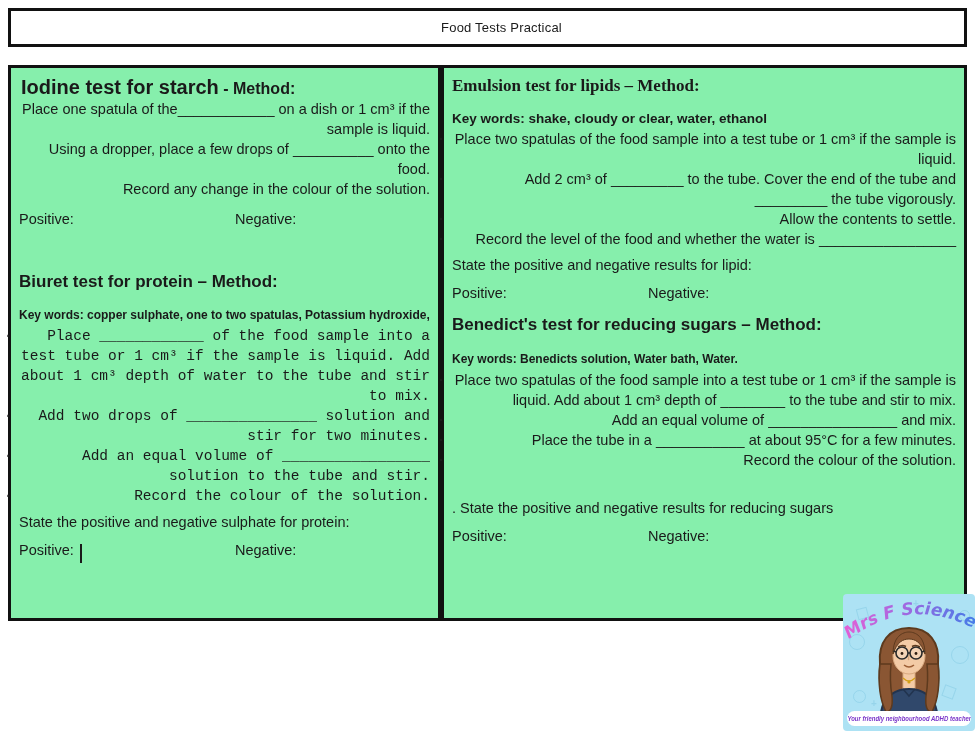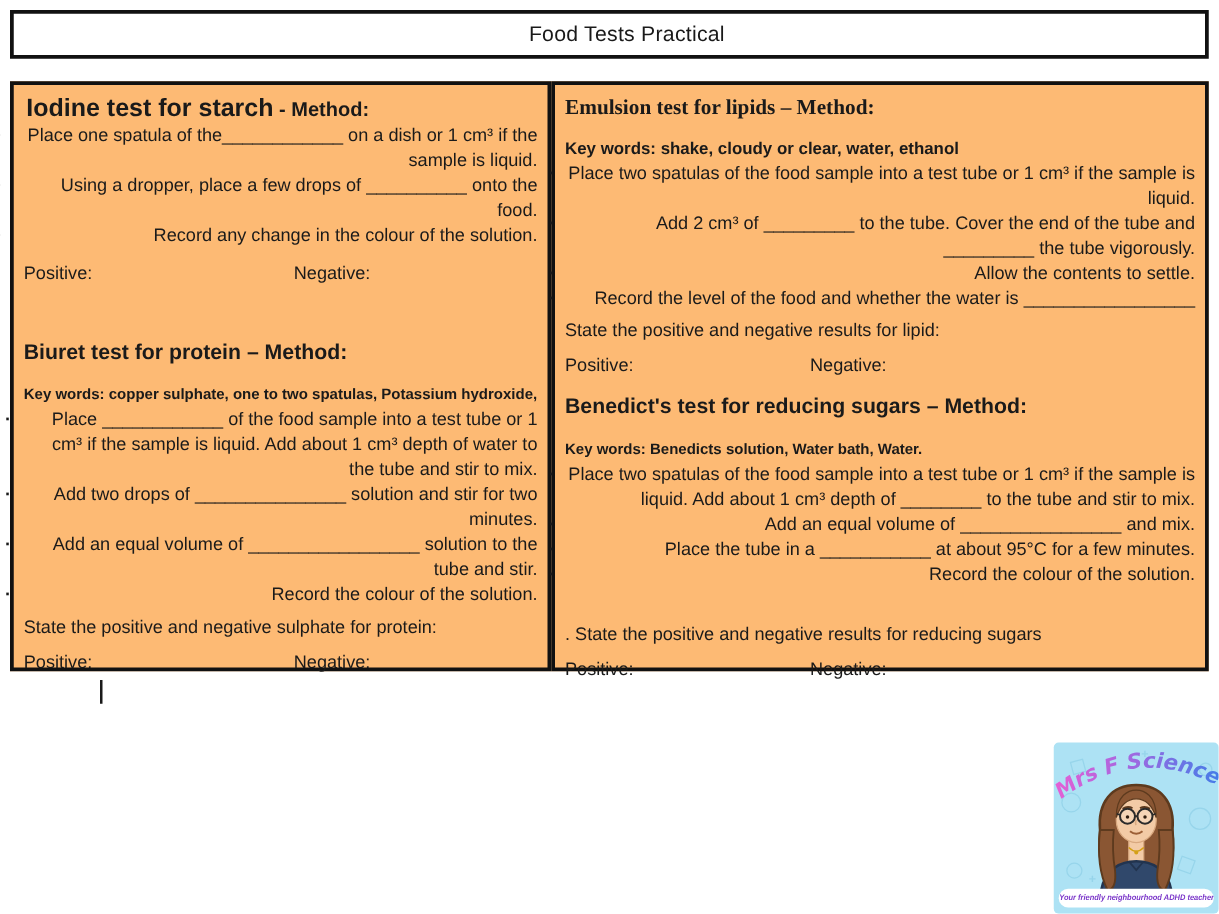--- a/index.html
+++ b/index.html
@@ -4,38 +4,38 @@
 <style>
   html,body{margin:0;padding:0;}
   body{
     width:975px;height:731px;position:relative;background:#fff;
     font-family:"Liberation Sans", sans-serif;color:#1a1a1a;overflow:hidden;
   }
   .title-box{
     position:absolute;left:8px;top:8px;width:953px;height:33px;
     border:3px solid #111;background:#fff;display:flex;align-items:center;justify-content:center;
   }
-  .title-box .t{font-size:17px;letter-spacing:.2px;margin-left:28px;}
+  .title-box .t{font-size:13px;letter-spacing:.2px;margin-left:28px;}
   .panel{
-    position:absolute;top:65px;height:472px;border:3px solid #111;background:#fdba74;
+    position:absolute;top:65px;height:556px;border:3px solid #111;background:#86efac;
     box-sizing:border-box;padding:6px 8px;
   }
   .panel.left{left:8px;width:433px;}
   .panel.right{left:441px;width:526px;}
   h2{margin:0;font-size:17px;font-weight:bold;}
   .h-big{font-size:20px;font-weight:bold;}
   .h-med{font-size:16px;font-weight:bold;}
   .keywords{font-weight:bold;font-size:12px;line-height:21px;margin:0;}
   .keywords.small{font-size:13.5px;}
   ul.steps{list-style:none;margin:0;padding:0;text-align:right;}
   ul.steps li{position:relative;font-size:14.5px;line-height:20px;}
   ul.steps li::before{content:"·";position:absolute;font-weight:bold;}
   .iodine-list{padding-left:50px;margin-top:14px;}
   .iodine-list li::before{left:-22px;}
-  .biuret-list{padding-left:74px;margin-top:12px;}
+  .biuret-list{padding-left:74px;margin-top:12px;font-family:Liberation Mono, monospace;}
   .biuret-list li::before{left:-15px;}
   .r-list{padding-left:65px;}
   .r-list li{font-size:14px;}
   .r-list li::before{left:-13px;}
   .emulsion-list{margin-top:22px;}
   .benedict-list{margin-top:13px;}
   .prompt{font-size:14.5px;margin:0;}
   .posneg{display:flex;font-size:14.5px;}
   .posneg .pos{display:inline-block;}
   .left .posneg .pos{width:216px;}

